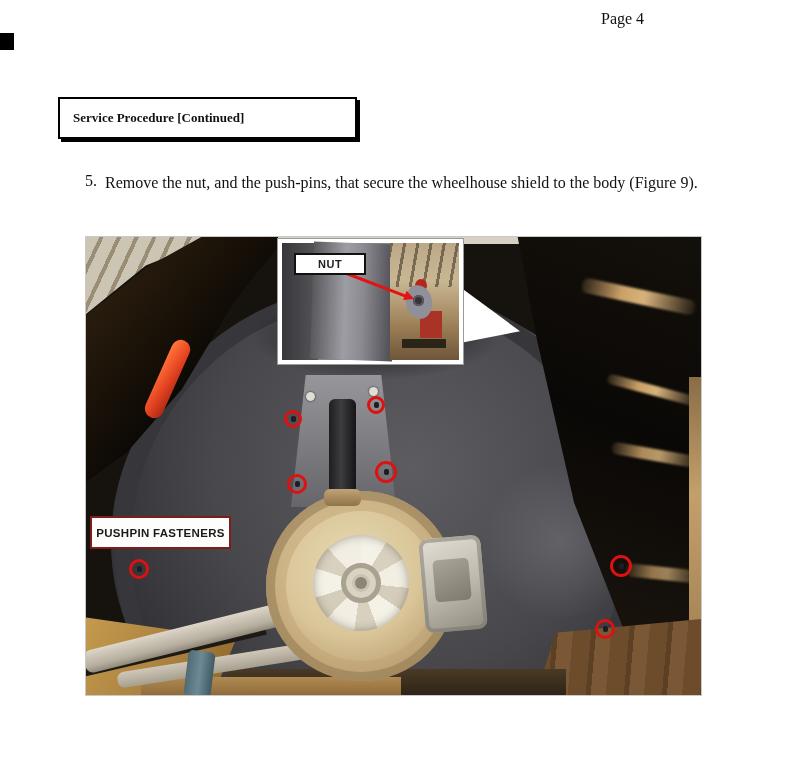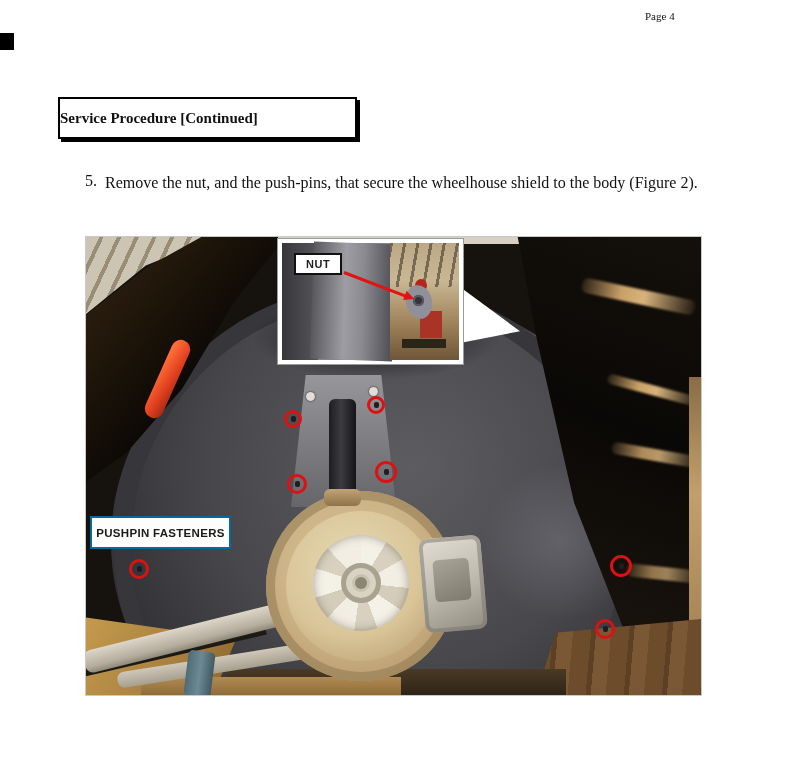--- a/index.html
+++ b/index.html
@@ -1,28 +1,28 @@
 <!DOCTYPE html>
 <html><head>
 <meta charset="utf-8">
 <style>
   html,body{margin:0;padding:0;background:#ffffff;}
   body{width:792px;height:777px;position:relative;font-family:"Liberation Serif",serif;color:#111;}
 
   
   .doc-header{position:absolute;left:0;top:0;width:792px;height:40px;}
   .doc-title{position:absolute;left:75px;top:9px;font-size:17px;font-weight:bold;letter-spacing:.2px;}
-  .page-num{position:absolute;left:601px;top:10px;font-size:11px;margin-left:44px;}
+  .page-num{position:absolute;left:601px;top:10px;font-size:16px;}
   .scan-artifact{position:absolute;left:0;top:33px;width:14px;height:17px;background:#000;}
 
   
   .sec-box{position:absolute;left:58px;top:97px;width:299px;height:42px;border:2px solid #000;
            box-shadow:3px 3px 0 0 #000;background:#fff;box-sizing:border-box;
            display:flex;align-items:center;}
-  .sec-box span{font-size:15px;font-weight:bold;padding-left:0;}
+  .sec-box span{font-size:13px;font-weight:bold;padding-left:13px;}
 
   
   .step{position:absolute;left:85px;top:172px;width:625px;}
   .step-num{position:absolute;left:0;top:0;font-size:16px;}
   .step-text{margin-left:20px;width:596px;font-size:16px;line-height:21px;}
 
   
   .figure{position:absolute;left:85px;top:236px;width:615px;}
   .photo{position:relative;width:615px;height:458px;background:#16130f;overflow:hidden;
          border:1px solid #c9c9c9;box-sizing:content-box;}
@@ -124,31 +124,31 @@
   .inset-shop{left:108px;top:0;width:69px;height:117px;
       background:linear-gradient(180deg,#bca887 0%,#c9b794 32%,#a0835a 68%,#6f5638 100%);}
   .inset-beams{left:108px;top:0;width:69px;height:44px;
       background:repeating-linear-gradient(100deg,rgba(58,48,32,.55) 0 3px,rgba(0,0,0,0) 3px 13px);}
   .inset-red-dot{left:133px;top:36px;width:12px;height:13px;border-radius:50%;background:#b5251d;}
   .inset-cabinet{left:138px;top:68px;width:22px;height:27px;background:#a83326;}
   .inset-shelf{left:120px;top:96px;width:44px;height:9px;background:#2b2418;}
   .nut-boss{left:124px;top:42px;width:26px;height:34px;border-radius:50%;background:#90909a;transform:rotate(-12deg);}
   .nut{left:131px;top:52px;width:11px;height:11px;border-radius:50%;background:#34343a;
       box-shadow:inset 0 0 0 2px #5a5a62;}
-  .nut-label{left:12px;top:10px;padding:3px 10px;background:#fff;border:2px solid #111;z-index:3;
+  .nut-label{left:12px;top:10px;padding:3px 22px;background:#fff;border:2px solid #111;z-index:3;
       font-family:"Liberation Sans",sans-serif;font-weight:bold;font-size:11px;letter-spacing:.5px;color:#222;}
   .nut-arrow{left:62px;top:28px;width:66px;height:3px;background:#e31313;z-index:2;
       transform:rotate(21deg);transform-origin:left center;}
   .nut-arrow:after{content:"";position:absolute;right:-9px;top:-4px;
       border-left:10px solid #e31313;border-top:5px solid transparent;border-bottom:5px solid transparent;}
   .pointer{left:374px;top:50px;width:60px;height:56px;background:#ffffff;z-index:19;
       clip-path:polygon(0 0,100% 79%,0 100%);}
 
   
-  .pp-label{left:4px;top:279px;width:141px;height:33px;z-index:21;background:#fdfdfb;border:2px solid #0369a1;
+  .pp-label{left:4px;top:279px;width:141px;height:33px;z-index:21;background:#fdfdfb;border:2px solid #7f1d1d;
       box-sizing:border-box;display:flex;align-items:center;justify-content:center;
       font-family:"Liberation Sans",sans-serif;font-weight:bold;font-size:11.5px;letter-spacing:.3px;color:#1a1a1a;}
   .pin-circle{border:3px solid #dd1111;border-radius:50%;z-index:22;box-sizing:border-box;}
   .pin-circle i{position:absolute;left:50%;top:50%;width:5px;height:6px;margin:-3px 0 0 -2px;
       background:#1d1d22;border-radius:2px;display:block;}
   .c1{left:198px;top:173px;width:18px;height:18px;}
   .c2{left:281px;top:159px;width:18px;height:18px;}
   .c3{left:201px;top:237px;width:20px;height:20px;}
   .c4{left:289px;top:224px;width:22px;height:22px;}
   .c5{left:43px;top:322px;width:20px;height:20px;}
@@ -165,21 +165,21 @@
   <div class="page-num">Page 4</div>
 </div>
 <div class="scan-artifact"></div>
 
 <div class="sec-box">
   <span>Service Procedure [Continued]</span>
 </div>
 
 <div class="step">
   <span class="step-num">5.</span>
-  <div class="step-text">Remove the nut, and the push-pins, that secure the wheelhouse shield to the body (Figure 2).</div>
+  <div class="step-text">Remove the nut, and the push-pins, that secure the wheelhouse shield to the body (Figure 9).</div>
 </div>
 
 <div class="figure">
   <div class="photo">
 
     <div class="ceiling-strip"></div>
     <div class="ceiling-corner"></div>
 
     <div class="liner"></div>
     <div class="liner-highlight"></div>

